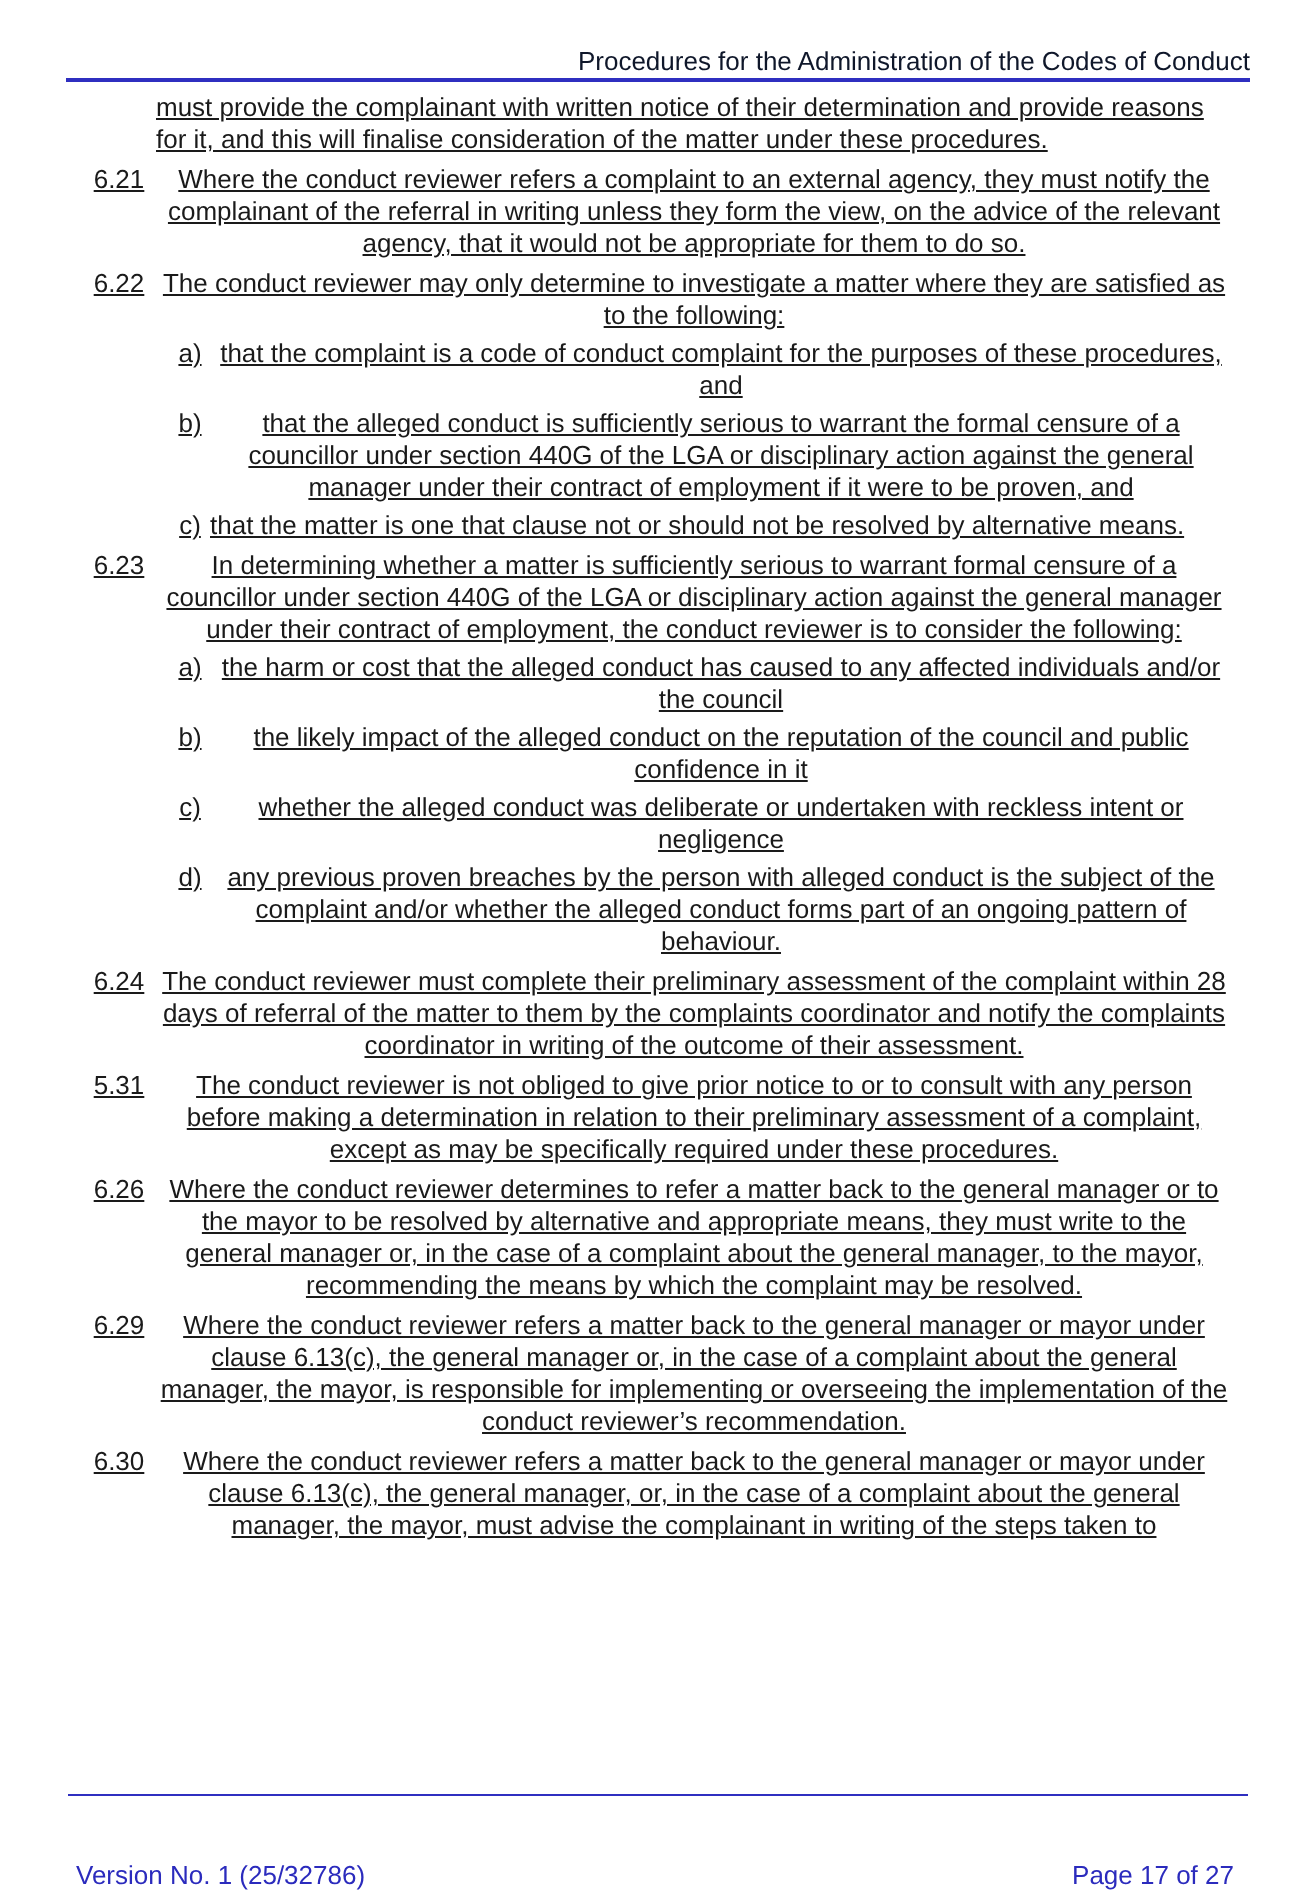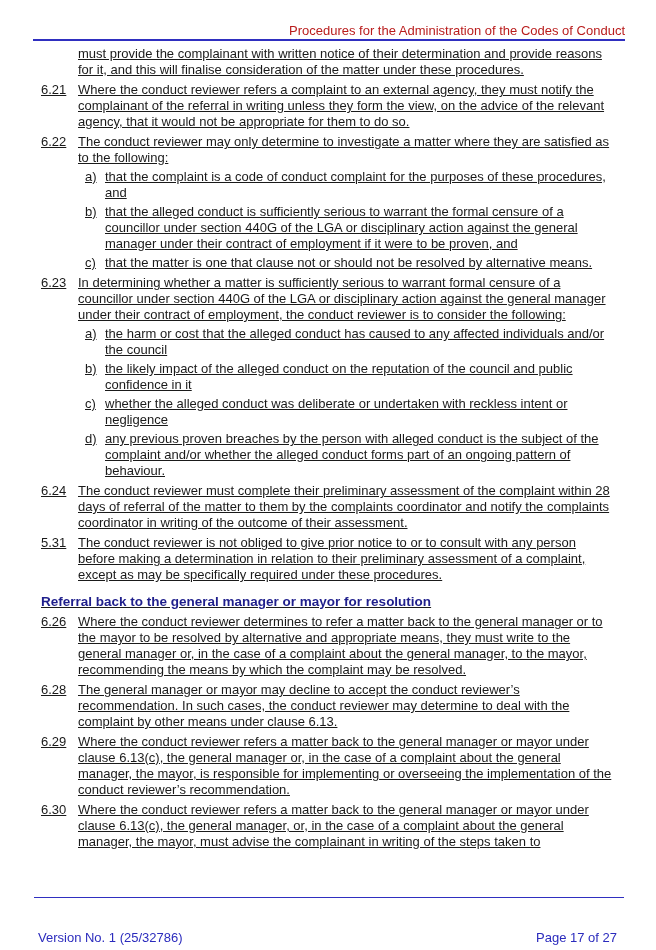--- a/index.html
+++ b/index.html
@@ -18,21 +18,21 @@
     box-sizing: border-box;
   }
 
   
   .doc-header { padding-top: 23px; }
   .header-title {
     text-align: right;
     padding-right: 31px;
     font-size: 13px;
     line-height: 15px;
-    color: #b91c1c;
+    color: #0f172a;
   }
   .header-rule {
     height: 2px;
     background: #2f2fc0;
     margin: 1px 31px 0 33px;
   }
 
   
   .doc-main {
     padding: 5px 40px 0 41px;
@@ -40,20 +40,21 @@
     line-height: 16px;
     text-decoration: underline;
   }
   .para-cont {
     margin: 0 0 4px 37px;
   }
   .clause {
     display: flex;
     align-items: flex-start;
     margin: 0 0 4px 0;
+    text-align: center;
   }
   .clause .num {
     flex: 0 0 37px;
   }
   .cbody { flex: 1; }
   .sub {
     display: flex;
     align-items: flex-start;
     margin: 3px 0 0 7px;
   }
@@ -160,36 +161,29 @@
       </div>
     </div>
 
     <div class="clause">
       <span class="num">5.31</span>
       <div class="cbody">
         <div class="ctext">The conduct reviewer is not obliged to give prior notice to or to consult with any person before making a determination in relation to their preliminary assessment of a complaint, except as may be specifically required under these procedures.</div>
       </div>
     </div>
 
-    <div class="section-heading">Referral back to the general manager or mayor for resolution</div>
 
     <div class="clause">
       <span class="num">6.26</span>
       <div class="cbody">
         <div class="ctext">Where the conduct reviewer determines to refer a matter back to the general manager or to the mayor to be resolved by alternative and appropriate means, they must write to the general manager or, in the case of a complaint about the general manager, to the mayor, recommending the means by which the complaint may be resolved.</div>
       </div>
     </div>
 
 
-    <div class="clause">
-      <span class="num">6.28</span>
-      <div class="cbody">
-        <div class="ctext">The general manager or mayor may decline to accept the conduct reviewer’s recommendation. In such cases, the conduct reviewer may determine to deal with the complaint by other means under clause 6.13.</div>
-      </div>
-    </div>
 
     <div class="clause">
       <span class="num">6.29</span>
       <div class="cbody">
         <div class="ctext">Where the conduct reviewer refers a matter back to the general manager or mayor under clause 6.13(c), the general manager or, in the case of a complaint about the general manager, the mayor, is responsible for implementing or overseeing the implementation of the conduct reviewer’s recommendation.</div>
       </div>
     </div>
 
     <div class="clause">
       <span class="num">6.30</span>

